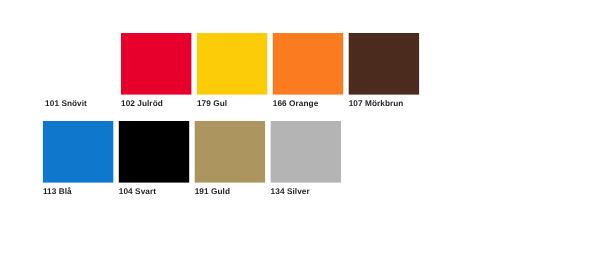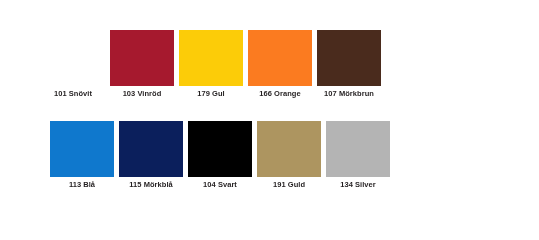--- a/index.html
+++ b/index.html
@@ -24,27 +24,27 @@
     background: #ffffff;
   }
   .swatch-row {
     position: absolute;
     display: flex;
     flex-direction: row;
     align-items: flex-start;
     gap: 5px;
   }
   #swatch-row-1 { left: 41px; top: 30px; }
-  #swatch-row-2 { left: 50px; top: 110px; margin-top: 11px; }
+  #swatch-row-2 { left: 39px; top: 110px; }
 
   .swatch-cell {
     width: 64px;
     display: flex;
     flex-direction: column;
-    align-items: center;
+    align-items: flex-start;
   }
   .swatch-chip {
     width: 64px;
     height: 56px;
     display: block;
   }
   .swatch-label {
     margin-top: 3px;
     font-family: "Liberation Sans", sans-serif;
     font-size: 7.5px;
@@ -60,46 +60,42 @@
 <body>
 
 <div id="palette-sheet">
 
   <div class="swatch-row" id="swatch-row-1">
       <div class="swatch-cell">
         <div class="swatch-chip" style="background: rgb(255, 255, 255);"></div>
         <div class="swatch-label">101 Snövit</div>
       </div>
       <div class="swatch-cell">
-        <div class="swatch-chip" style="background: rgb(166, 25, 46);"></div>
-        <div class="swatch-label">103 Vinröd</div>
+        <div class="swatch-chip" style="background: rgb(232, 0, 45);"></div>
+        <div class="swatch-label">102 Julröd</div>
       </div>
       <div class="swatch-cell">
         <div class="swatch-chip" style="background: rgb(252, 204, 8);"></div>
         <div class="swatch-label">179 Gul</div>
       </div>
       <div class="swatch-cell">
         <div class="swatch-chip" style="background: rgb(251, 123, 32);"></div>
         <div class="swatch-label">166 Orange</div>
       </div>
       <div class="swatch-cell">
         <div class="swatch-chip" style="background: rgb(74, 43, 29);"></div>
         <div class="swatch-label">107 Mörkbrun</div>
       </div>
     </div>
   <div class="swatch-row" id="swatch-row-2">
       <div class="swatch-cell">
         <div class="swatch-chip" style="background: rgb(15, 120, 205);"></div>
         <div class="swatch-label">113 Blå</div>
       </div>
       <div class="swatch-cell">
-        <div class="swatch-chip" style="background: rgb(11, 31, 92);"></div>
-        <div class="swatch-label">115 Mörkblå</div>
-      </div>
-      <div class="swatch-cell">
         <div class="swatch-chip" style="background: rgb(0, 0, 0);"></div>
         <div class="swatch-label">104 Svart</div>
       </div>
       <div class="swatch-cell">
         <div class="swatch-chip" style="background: rgb(173, 149, 96);"></div>
         <div class="swatch-label">191 Guld</div>
       </div>
       <div class="swatch-cell">
         <div class="swatch-chip" style="background: rgb(180, 180, 180);"></div>
         <div class="swatch-label">134 Silver</div>

